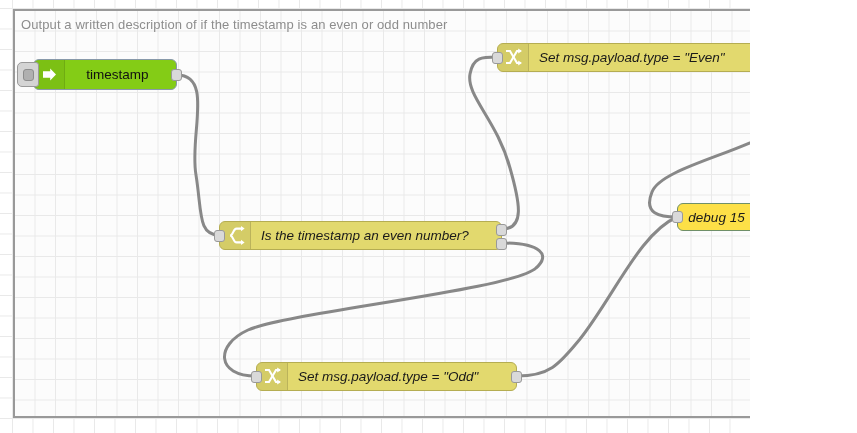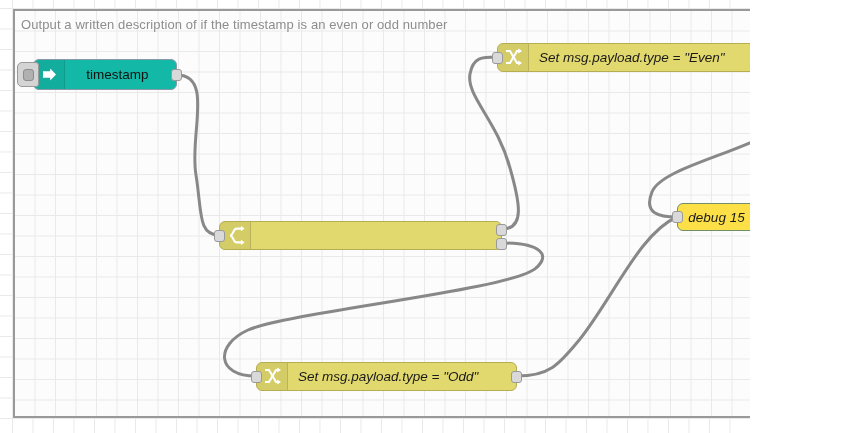--- a/index.html
+++ b/index.html
@@ -115,21 +115,21 @@
   }
   .port.in  { left: -6px; }
   .port.out { right: -6px; }
 
   
   #node-timestamp {
     left: 33px;
     top: 59px;
     width: 144px;
     height: 31px;
-    background: #14b8a6;
+    background: #84cc16;
     border-color: #8899aa;
   }
   #node-timestamp .inject-btn {
     position: absolute;
     left: -17px;
     top: 2px;
     width: 22px;
     height: 25px;
     background: #d4d4d4;
     border: 1px solid #999999;
@@ -281,20 +281,21 @@
 
   <div class="node switch" id="node-switch">
     <div class="icon-box">
       <svg class="glyph" width="19" height="19" viewBox="0 0 19 19" aria-hidden="true">
         <path d="M16,2.6 L10.5,2.6 C7.2,2.6 7.2,9.5 4.2,9.5" stroke="#ffffff" stroke-width="2.1" fill="none"></path>
         <path d="M16,16.4 L10.5,16.4 C7.2,16.4 7.2,9.5 4.2,9.5" stroke="#ffffff" stroke-width="2.1" fill="none"></path>
         <path d="M15,0 L18.6,2.6 L15,5.2 Z" fill="#ffffff"></path>
         <path d="M15,13.8 L18.6,16.4 L15,19 Z" fill="#ffffff"></path>
       </svg>
     </div>
+    <div class="label">Is the timestamp an even number?</div>
     <div class="port in" style="top:8px"></div>
     <div class="port out o1"></div>
     <div class="port out o2"></div>
   </div>
 
   <div class="node change" id="node-odd">
     <div class="icon-box">
       <svg class="glyph" width="19" height="19" viewBox="0 0 19 19" aria-hidden="true">
         <path d="M2,3 L6,3 L13,15 L17,15" stroke="#ffffff" stroke-width="2.1" fill="none"></path>
         <path d="M2,15 L6,15 L13,3 L17,3" stroke="#ffffff" stroke-width="2.1" fill="none"></path>

